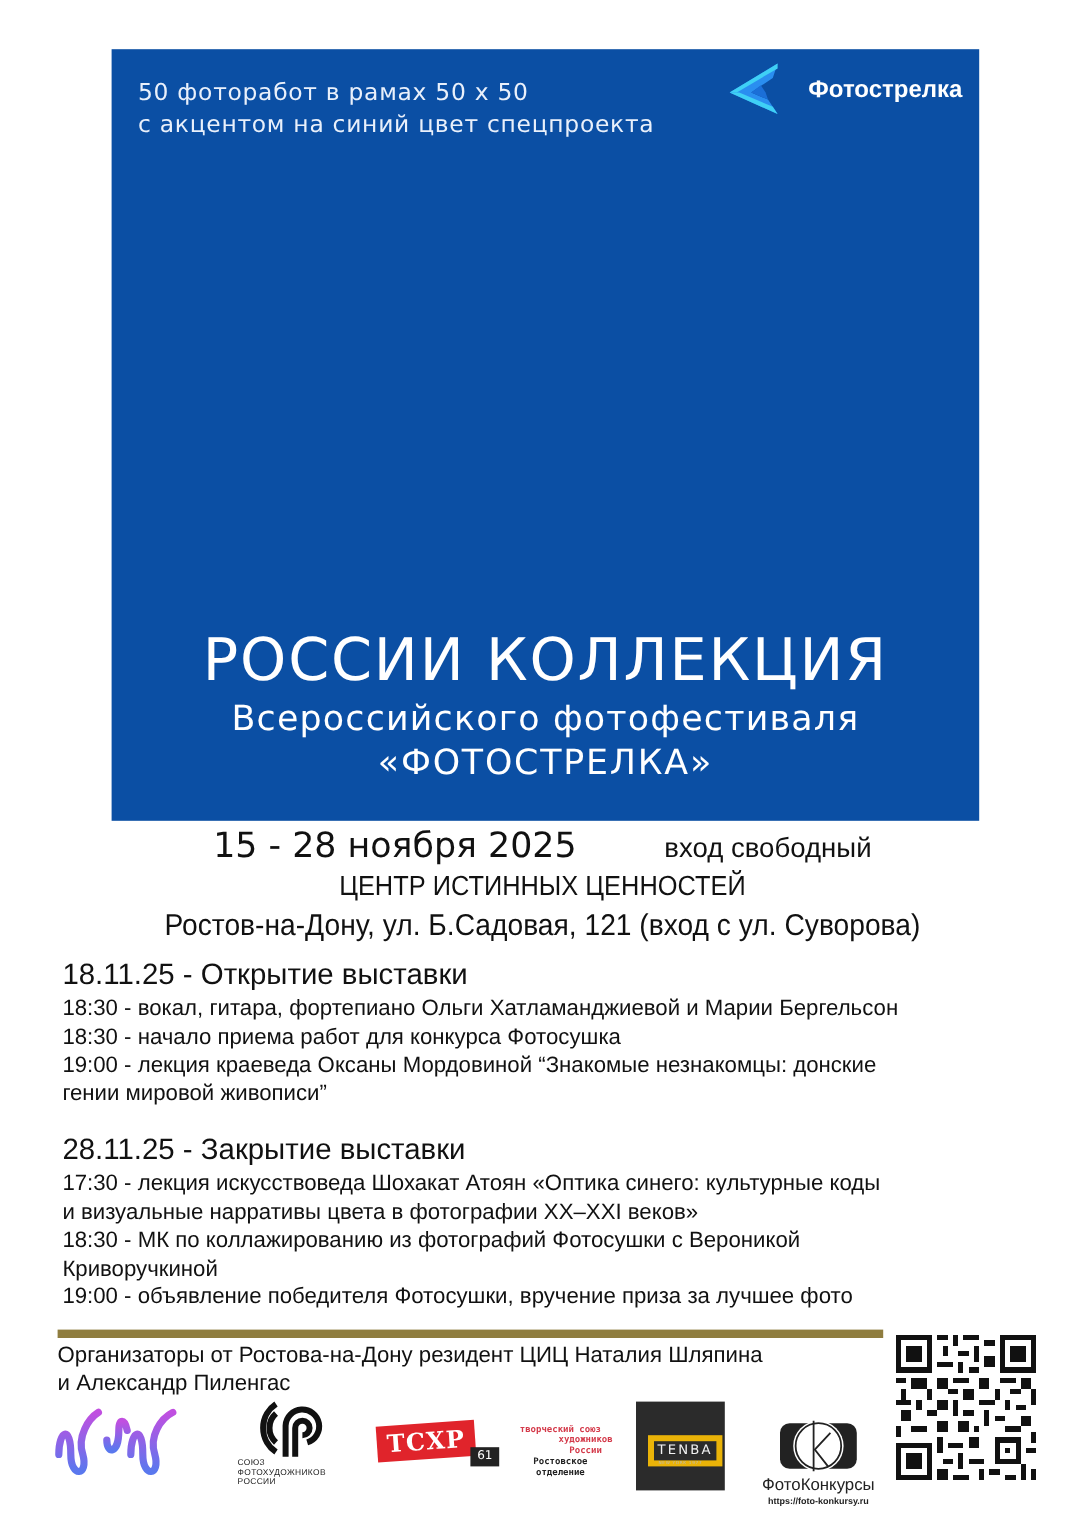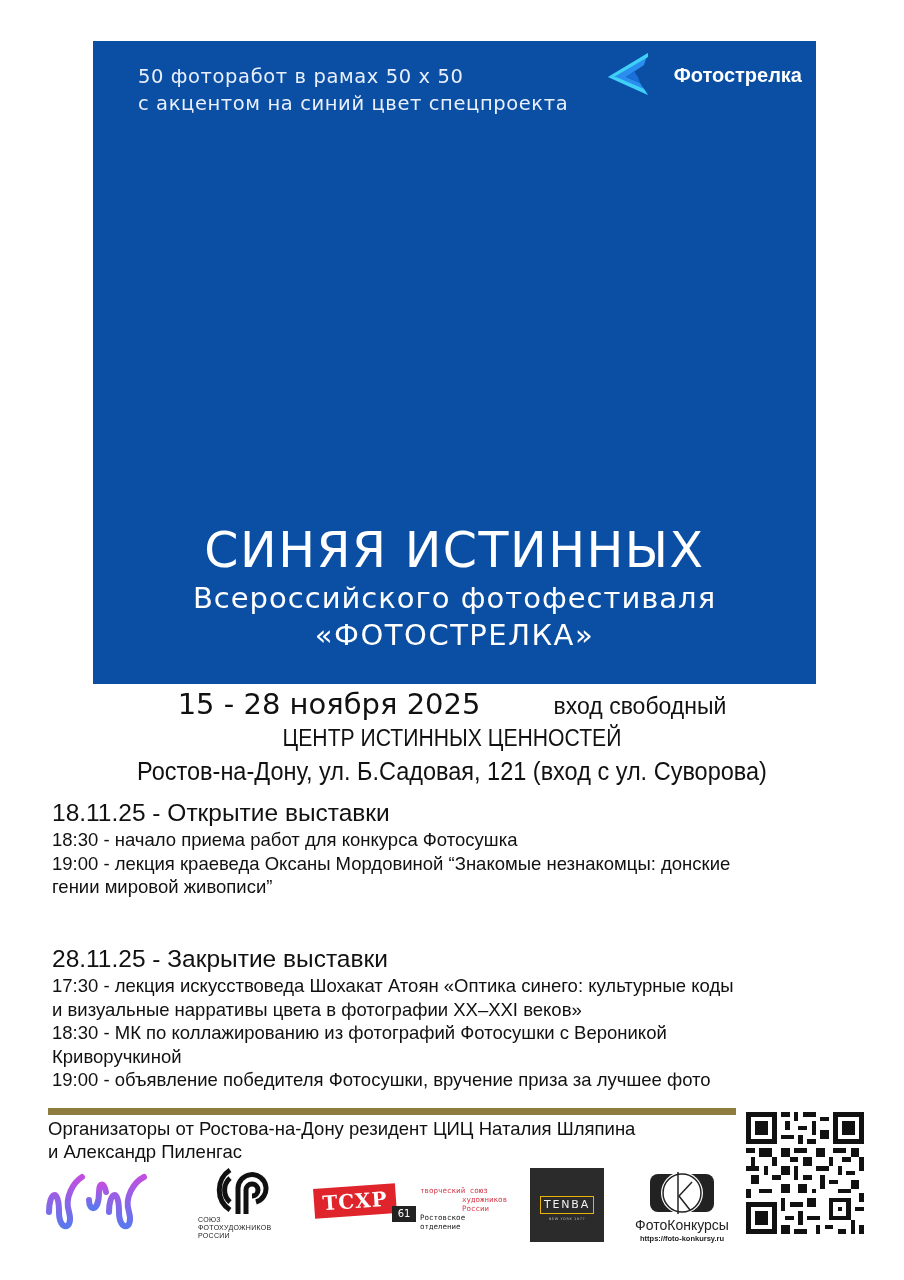--- a/index.html
+++ b/index.html
@@ -8,21 +8,20 @@
     overflow: hidden; font-family: "DejaVu Sans", sans-serif; color: #141414;
   }
   .blue-panel {
     position: absolute; left: 93px; top: 41px; width: 723px; height: 643px;
     background: #0b4fa4;
   }
   .intro {
     position: absolute; left: 22px; top: 22px; color: #e9f0fb;
     font-family: "DejaVu Sans", sans-serif; font-size: 19.5px; line-height: 27px;
     letter-spacing: 0.6px;
-    margin-left: 23px;
   }
   .brand {
     position: absolute; right: 14px; top: 10px; display: flex; align-items: center; gap: 20px;
   }
   .brand-text {
     color: #ffffff; font-family: "Liberation Sans", sans-serif; font-weight: bold; font-size: 20px;
   }
   .title-block {
     position: absolute; left: 0; right: 0; top: 482px; text-align: center; color: #ffffff;
   }
@@ -80,27 +79,27 @@
   .fk-url {
     position: absolute; left: 0; top: 66px; width: 100px; text-align: center;
     font-family: "Liberation Sans", sans-serif; font-size: 7.5px; font-weight: bold; color: #222;
   }
   .sfr-text {
     position: absolute; left: 8px; top: 52px; font-family: "Liberation Sans", sans-serif;
     font-size: 7px; line-height: 8px; color: #222; letter-spacing: 0.3px;
   }
   .tshr-side {
     position: absolute; left: 106px; top: 4px; font-family: "DejaVu Sans Mono", monospace;
-    font-size: 7.5px; line-height: 9px; font-weight: normal;
+    font-size: 7.5px; line-height: 9px; font-weight: bold; text-align: center;
   }
   .tenba-box {
     position: absolute; left: 530px; top: 8px; width: 74px; height: 74px; background: #2b2b2b;
   }
   .tenba-word {
-    position: absolute; left: 10px; top: 28px; width: 52px; height: 16px; border: 1px solid #eab308;
+    position: absolute; left: 10px; top: 28px; width: 52px; height: 16px; border: 5px solid #eab308;
     color: #f2f2f2; font-family: "DejaVu Sans", sans-serif; font-size: 11px; letter-spacing: 1.8px;
     text-align: center; line-height: 16px;
   }
   .tenba-sub {
     position: absolute; left: 0; top: 49px; width: 74px; text-align: center;
     color: #bbb; font-family: "DejaVu Sans", sans-serif; font-size: 3.5px; letter-spacing: 0.6px;
   }
 </style>
 </head>
 <body>
@@ -117,35 +116,36 @@
         <polygon points="44,2 4,26 44,44 36,32 22,26 40,14" fill="#2a8ef0"></polygon>
         <polygon points="44,2 4,26 10,26 44,6" fill="#3fd0f5"></polygon>
         <polygon points="4,26 44,44 40,38 12,26" fill="#3fd0f5"></polygon>
         <polygon points="30,20 22,26 36,32 34,26" fill="#1b6fd8"></polygon>
       </svg>
     </span>
     <span class="brand-text">Фотострелка</span>
   </div>
 
   <div class="title-block">
-    <div class="title-main">СИНЯЯ ИСТИННЫХ</div>
+    <div class="title-main">РОССИИ КОЛЛЕКЦИЯ</div>
     <div class="title-sub">Всероссийского фотофестиваля</div>
     <div class="title-name">«ФОТОСТРЕЛКА»</div>
   </div>
 </div>
 
 <div class="dates-row">
   <span class="dates">15 - 28 ноября 2025</span>
   <span class="free">вход свободный</span>
 </div>
 <div class="venue">ЦЕНТР ИСТИННЫХ ЦЕННОСТЕЙ</div>
 <div class="address">Ростов-на-Дону, ул. Б.Садовая, 121 (вход с ул. Суворова)</div>
 
 <div class="schedule day1">
   <div class="sched-head">18.11.25 - Открытие выставки</div>
+  <div class="sched-item">18:30 - вокал, гитара, фортепиано Ольги Хатламанджиевой и Марии Бергельсон</div>
   <div class="sched-item">18:30 - начало приема работ для конкурса Фотосушка</div>
   <div class="sched-item">19:00 - лекция краеведа Оксаны Мордовиной “Знакомые незнакомцы: донские</div>
   <div class="sched-item">гении мировой живописи”</div>
 </div>
 
 <div class="schedule day2">
   <div class="sched-head">28.11.25 - Закрытие выставки</div>
   <div class="sched-item">17:30 - лекция искусствоведа Шохакат Атоян «Оптика синего: культурные коды</div>
   <div class="sched-item">и визуальные нарративы цвета в фотографии XX–XXI веков»</div>
   <div class="sched-item">18:30 - МК по коллажированию из фотографий Фотосушки с Вероникой</div>
@@ -283,21 +283,21 @@
       <div style="color:#222;">Ростовское</div>
       <div style="color:#222;">отделение</div>
     </div>
   </div>
 
   <div class="tenba-box">
     <div class="tenba-word">TENBA</div>
     <div class="tenba-sub">NEW YORK 1977</div>
   </div>
 
-  <div class="logo" style="left:632px; top:8px; width:100px; height:80px;">
+  <div class="logo" style="left:632px; top:20px; width:100px; height:80px;">
     <svg width="100" height="48" viewBox="0 0 100 48">
       <rect x="18" y="6" width="64" height="38" rx="8" fill="#222"></rect>
       <circle cx="50" cy="25" r="21" fill="#fff"></circle>
       <circle cx="50" cy="25" r="19" fill="none" stroke="#222" stroke-width="1.5"></circle>
       <line x1="46" y1="4" x2="46" y2="46" stroke="#222" stroke-width="1.5"></line>
       <path d="M60,14 L47,28 L58,42" fill="none" stroke="#222" stroke-width="1.5"></path>
     </svg>
     <div class="fk-text">
       <span>Фото</span><span>Конкурсы</span>
     </div>

